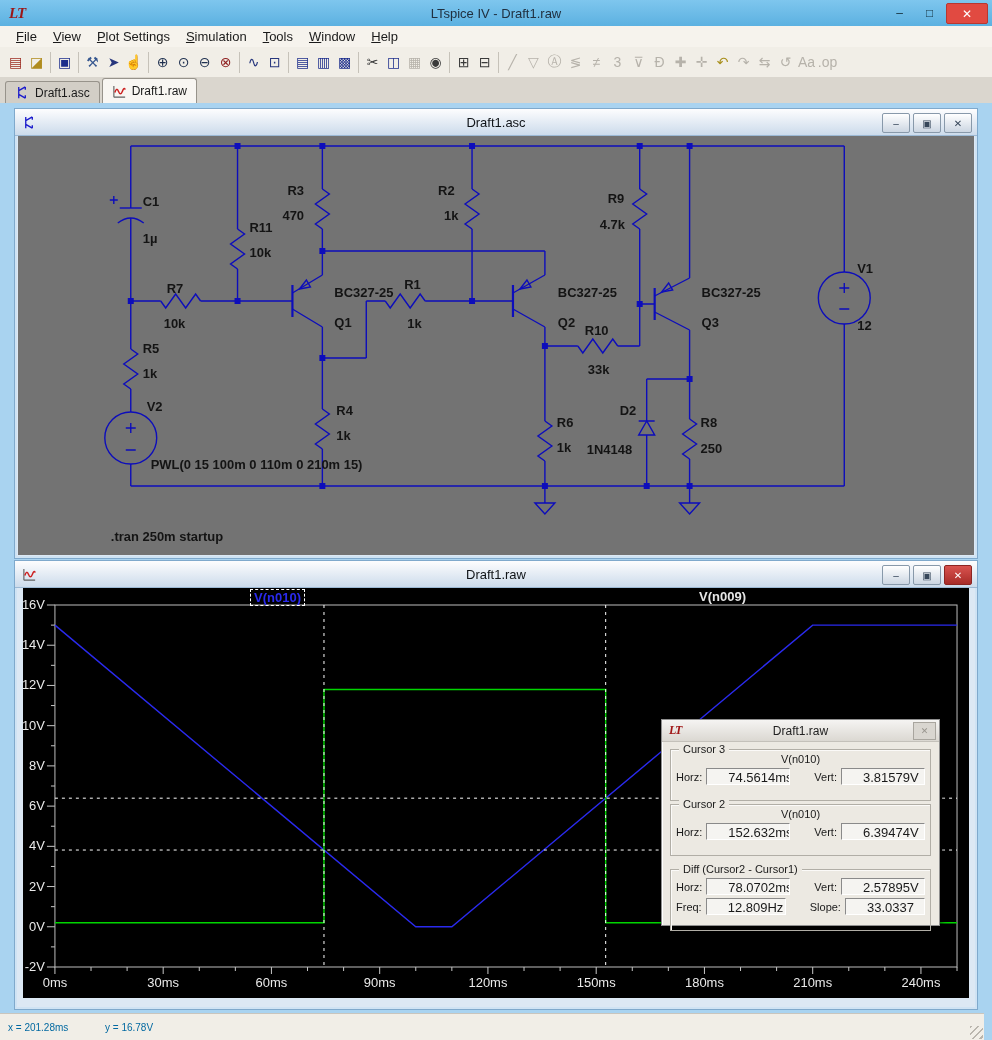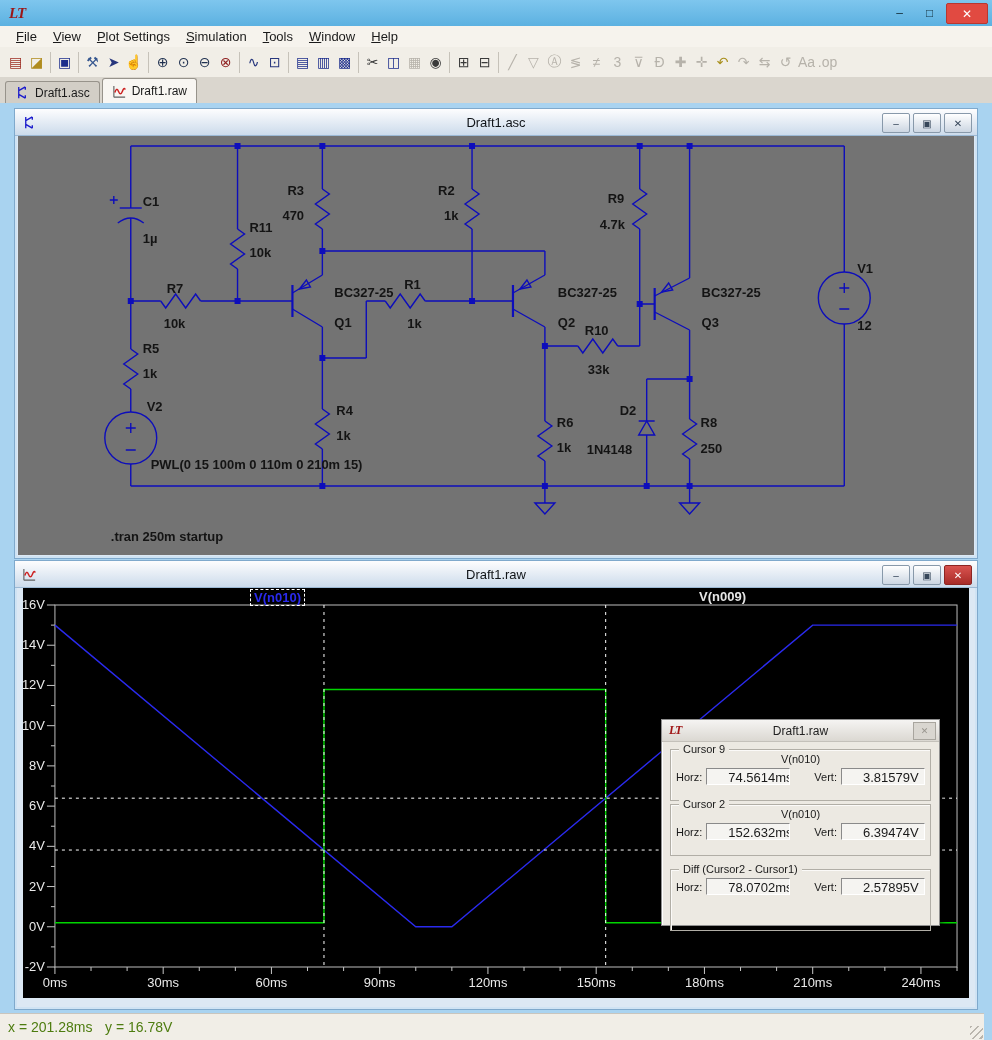--- a/index.html
+++ b/index.html
@@ -80,30 +80,31 @@
   #grp-c1{top:29px;height:50px} #grp-c2{top:84px;height:50px} #grp-diff{top:149px;height:60px}
   .sig{text-align:center;margin-top:3px}
   .frow{display:flex;align-items:center;margin-top:3px;padding:0 5px}
   .flabel{width:33px;text-align:center;margin-right:4px}
   .flabel.l2{width:34px;margin-left:24px}
   .fbox{width:90px;height:13px;background:#f5f4f1;border:1px solid;padding:1px 21px;
         border-color:#8a8a8a #ffffff #ffffff #8a8a8a;font-size:13px;white-space:nowrap;overflow:hidden}
 
   
   .statusbar{position:absolute;bottom:0;left:0;right:8px;height:26px;background:#f1eee7;
-             border-top:1px solid #c9c5bd;display:flex;align-items:center;font-size:14px;color:#4d7c0f}
+             border-top:1px solid #c9c5bd;display:flex;align-items:center;font-size:10px;color:#0369a1}
   #status-x{margin-left:8px;min-width:97px}
   .grip{position:absolute;right:1px;bottom:1px;width:13px;height:13px;
         background:repeating-linear-gradient(135deg,#b9b5ad 0 2px,transparent 2px 5px)}
 </style>
 </head>
 <body>
 
 <div class="titlebar">
   <span class="lt-logo">LT</span>
+  <span class="title-text">LTspice IV - Draft1.raw</span>
   <span class="win-controls">
     <span class="wb">–</span>
     <span class="wb">□</span>
     <span class="wb close">✕</span>
   </span>
 </div>
 
 <div class="menubar">
 
 <span class="menu-item">File</span>
@@ -550,21 +551,21 @@
       <div class="legend" id="legend-n009" style="color: #e5e5e5;">V(n009)</div>
 
       <div class="cursor-dialog">
         <div class="dlg-title">
           <span class="dlg-lt">LT</span>
           <span class="dlg-text">Draft1.raw</span>
           <span class="dlg-close">✕</span>
         </div>
 
         <div class="grp" id="grp-c1">
-          <span class="grp-label">Cursor 9</span>
+          <span class="grp-label">Cursor 3</span>
           <div class="sig">V(n010)</div>
           <div class="frow">
             <span class="flabel">Horz:</span>
             <span class="fbox">74.5614ms</span>
             <span class="flabel l2">Vert:</span>
             <span class="fbox">3.81579V</span>
           </div>
         </div>
 
         <div class="grp" id="grp-c2">
@@ -579,20 +580,26 @@
         </div>
 
         <div class="grp" id="grp-diff">
           <span class="grp-label">Diff (Cursor2 - Cursor1)</span>
           <div class="frow" style="margin-top:8px">
             <span class="flabel">Horz:</span>
             <span class="fbox">78.0702ms</span>
             <span class="flabel l2">Vert:</span>
             <span class="fbox">2.57895V</span>
           </div>
+          <div class="frow">
+            <span class="flabel">Freq:</span>
+            <span class="fbox">12.809Hz</span>
+            <span class="flabel l2">Slope:</span>
+            <span class="fbox">33.0337</span>
+          </div>
         </div>
       </div>
     </div>
   </div>
 </div>
 
 <div class="statusbar">
   <span id="status-x">x = 201.28ms</span>
   <span id="status-y">y = 16.78V</span>
   <span class="grip"></span>

